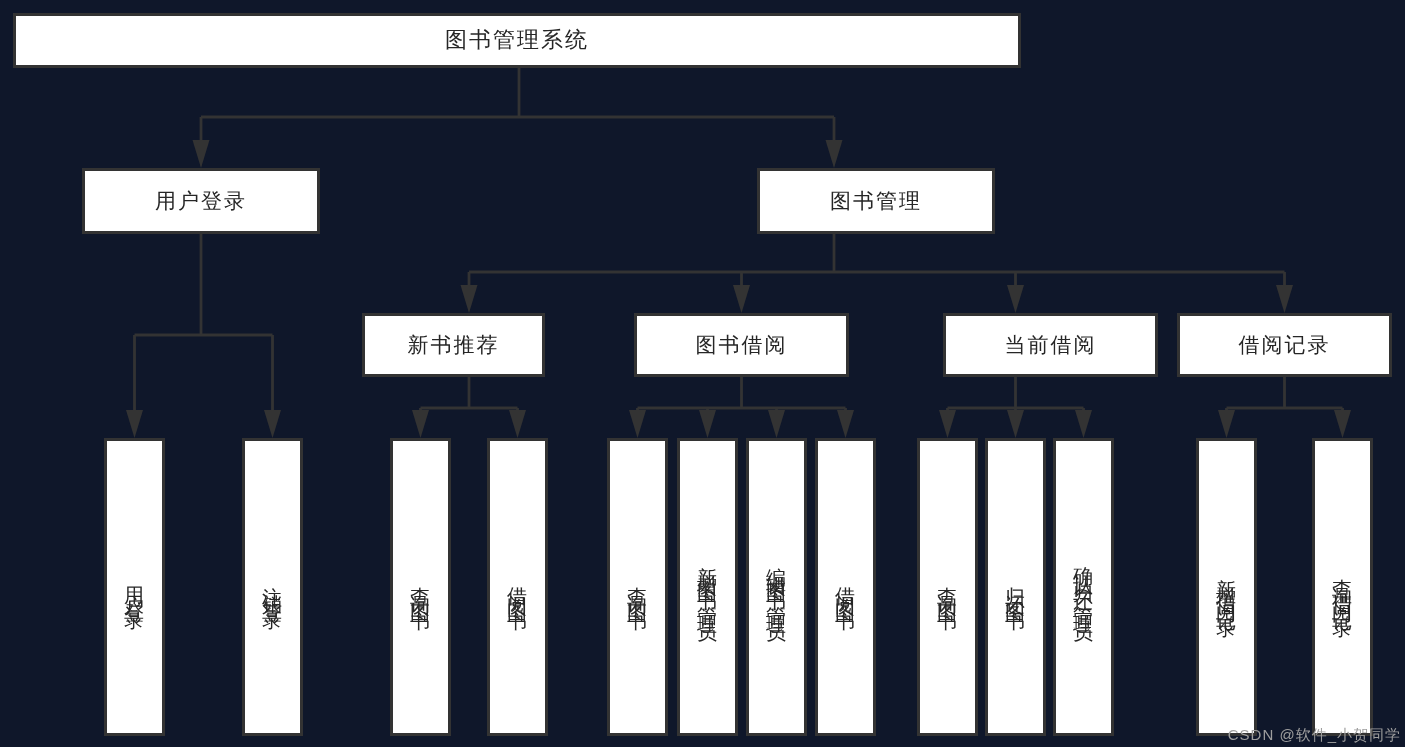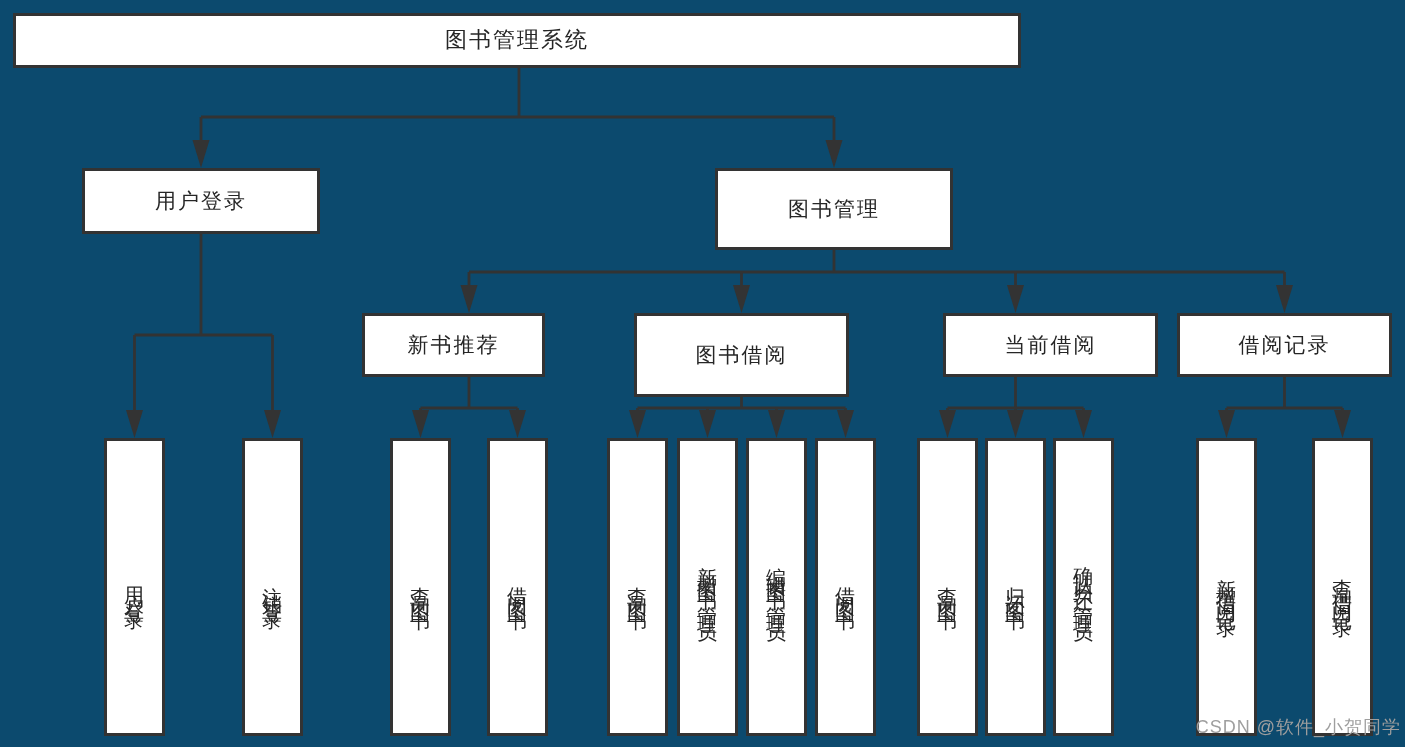--- a/index.html
+++ b/index.html
@@ -4,21 +4,21 @@
 <style>
   html, body {
     margin: 0;
     padding: 0;
     background: #ffffff;
   }
   .canvas {
     position: relative;
     width: 1405px;
     height: 747px;
-    background: #0c4a6e;
+    background: #0f172a;
     overflow: hidden;
     font-family: "Liberation Sans", "DejaVu Sans", sans-serif;
     color: #262626;
   }
   .connectors {
     position: absolute;
     left: 0;
     top: 0;
     width: 1405px;
     height: 747px;
@@ -56,22 +56,22 @@
   .v-node {
     writing-mode: vertical-rl;
     text-orientation: mixed;
     font-size: 20px;
     letter-spacing: 8px;
     line-height: 1;
   }
   .watermark {
     position: absolute;
     right: 4px;
-    bottom: 8px;
-    font-size: 18px;
+    bottom: 2px;
+    font-size: 15px;
     letter-spacing: 1px;
     color: #9e9e9e;
     white-space: nowrap;
   }
 </style>
 </head>
 <body>
 
 <div class="canvas">
 
@@ -121,24 +121,24 @@
     <g>
       <path d="M1284.5 377 V408 M1226.5 408 H1342.5 M1226.5 408 V414 M1342.5 408 V414"></path>
       <polygon points="1218,410 1235,410 1226.5,438"></polygon>
       <polygon points="1334,410 1351,410 1342.5,438"></polygon>
     </g>
   </svg>
 
   <div class="node h-node root-node" style="left:13px;top:13px;width:1008px;height:55px">图书管理系统</div>
 
   <div class="node h-node" style="left:82px;top:168px;width:238px;height:66px">用户登录</div>
-  <div class="node h-node" style="left:715px;top:168px;width:238px;height:82px">图书管理</div>
+  <div class="node h-node" style="left:757px;top:168px;width:238px;height:66px">图书管理</div>
 
   <div class="node h-node" style="left:362px;top:313px;width:183px;height:64px">新书推荐</div>
-  <div class="node h-node" style="left:634px;top:313px;width:215px;height:84px">图书借阅</div>
+  <div class="node h-node" style="left:634px;top:313px;width:215px;height:64px">图书借阅</div>
   <div class="node h-node" style="left:943px;top:313px;width:215px;height:64px">当前借阅</div>
   <div class="node h-node" style="left:1177px;top:313px;width:215px;height:64px">借阅记录</div>
 
   <div class="node v-node" style="left:104px;top:438px;width:61px;height:298px">用户登录</div>
   <div class="node v-node" style="left:242px;top:438px;width:61px;height:298px">注销登录</div>
 
   <div class="node v-node" style="left:390px;top:438px;width:61px;height:298px">查询图书</div>
   <div class="node v-node" style="left:487px;top:438px;width:61px;height:298px">借阅图书</div>
 
   <div class="node v-node" style="left:607px;top:438px;width:61px;height:298px">查询图书</div>

